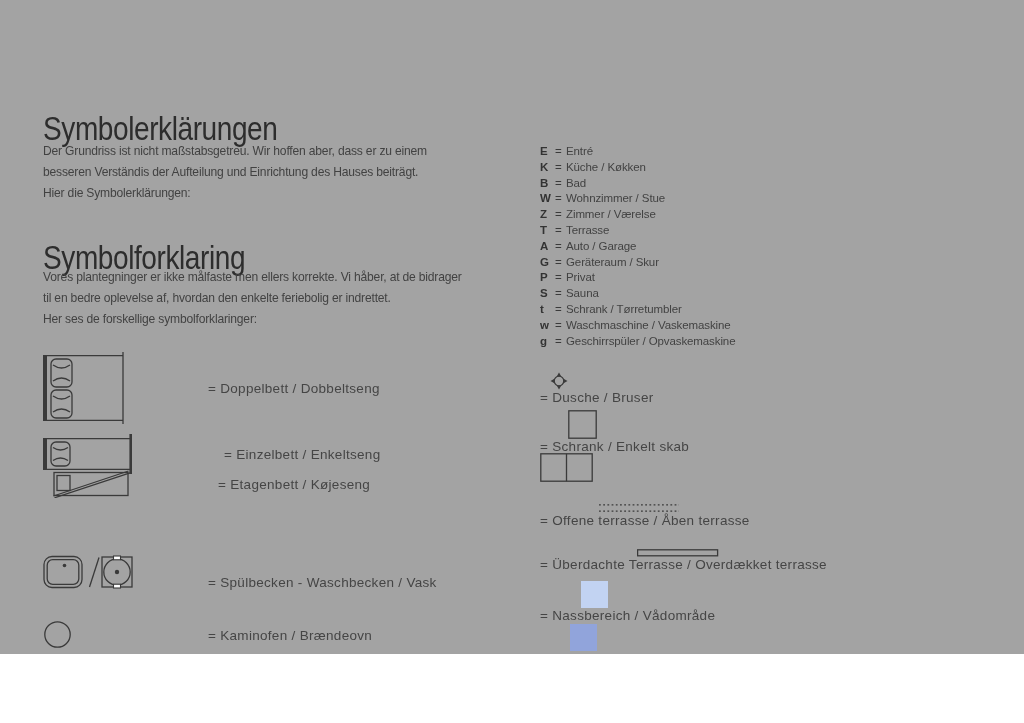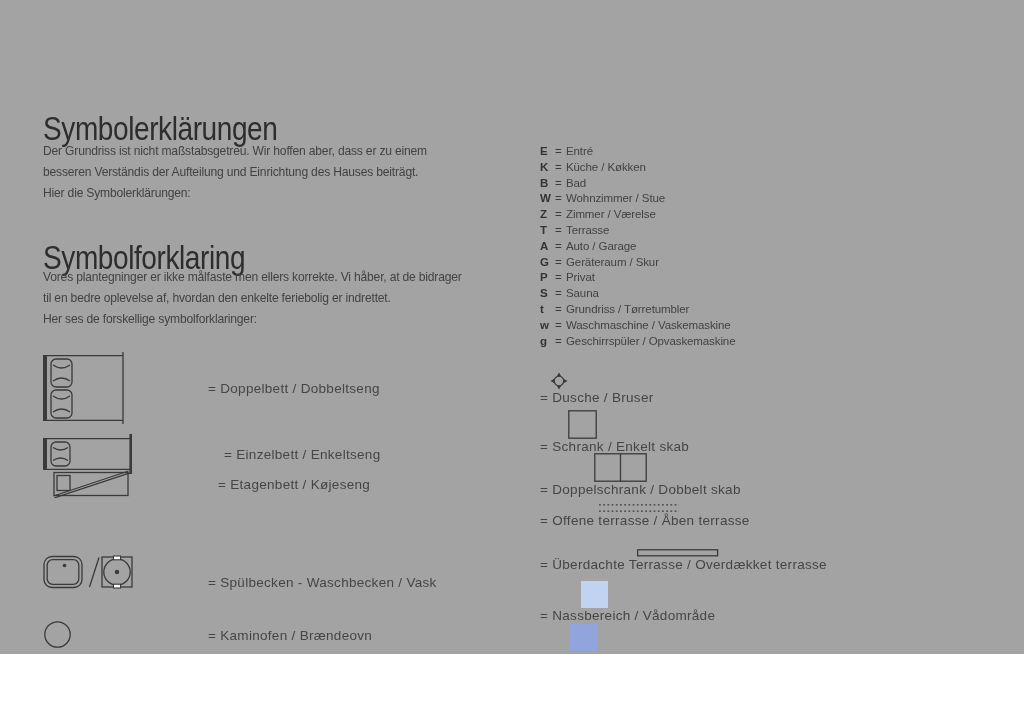--- a/index.html
+++ b/index.html
@@ -149,21 +149,21 @@
         <span class="abbr-val">Privat</span>
       </div>
     <div class="abbr-row">
         <span class="abbr-key">S</span>
         <span class="abbr-eq">=</span>
         <span class="abbr-val">Sauna</span>
       </div>
     <div class="abbr-row">
         <span class="abbr-key">t</span>
         <span class="abbr-eq">=</span>
-        <span class="abbr-val">Grundriss / Tørretumbler</span>
+        <span class="abbr-val">Schrank / Tørretumbler</span>
       </div>
     <div class="abbr-row">
         <span class="abbr-key">w</span>
         <span class="abbr-eq">=</span>
         <span class="abbr-val">Waschmaschine / Vaskemaskine</span>
       </div>
     <div class="abbr-row">
         <span class="abbr-key">g</span>
         <span class="abbr-eq">=</span>
         <span class="abbr-val">Geschirrspüler / Opvaskemaskine</span>
@@ -263,21 +263,20 @@
     <span class="sym-label">= Schrank / Enkelt skab</span>
   </div>
 
   <div class="sym-row right" id="row-cabinet2">
     <div class="sym-cell-r">
       <svg width="53" height="29" viewBox="0 0 53 29">
         <rect x="0.8" y="0.8" width="51.4" height="27.4" class="stroke" stroke-width="1.5"></rect>
         <line x1="26.5" y1="0.8" x2="26.5" y2="28.2" class="stroke" stroke-width="1.5"></line>
       </svg>
     </div>
-    <span class="sym-label">= Doppelschrank / Dobbelt skab</span>
   </div>
 
   <div class="sym-row right" id="row-terrace-open">
     <div class="sym-cell-r">
       <svg width="82" height="10" viewBox="0 0 82 10">
         <line x1="1" y1="1.8" x2="81" y2="1.8" class="stroke" stroke-width="2" stroke-dasharray="1.8 2.4"></line>
         <line x1="1" y1="8.2" x2="81" y2="8.2" class="stroke" stroke-width="2" stroke-dasharray="1.8 2.4"></line>
       </svg>
     </div>
     <span class="sym-label">= Offene terrasse / Åben terrasse</span>

